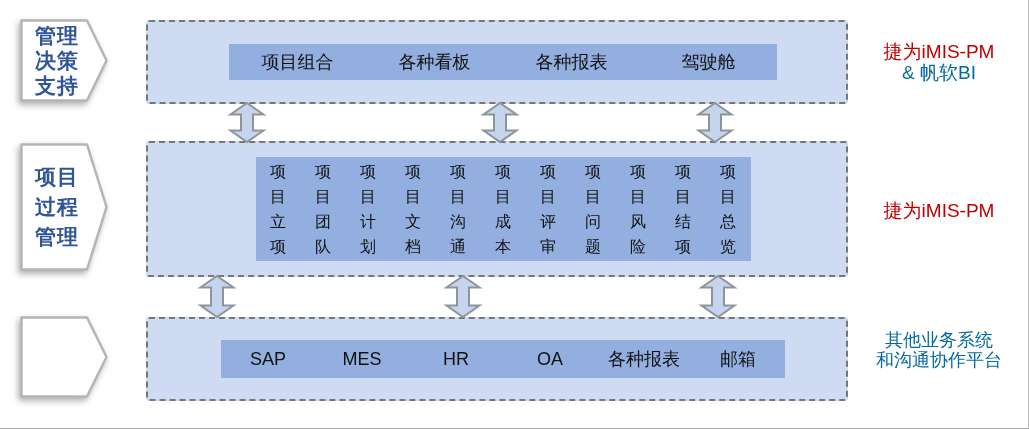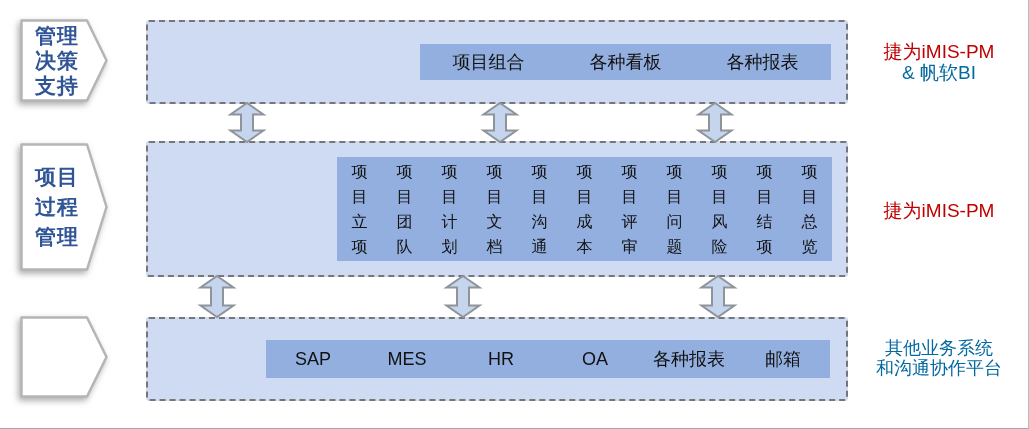--- a/index.html
+++ b/index.html
@@ -18,39 +18,39 @@
     color:var(--label-text);font-weight:bold;font-size:21px;line-height:25px;
     letter-spacing:1px;z-index:2;text-align:center;
   }
   #row-1 .pentagon-text{line-height:30px;}
   
   .layer-box{
     position:absolute;background:var(--container-fill);
     border:2.5px dashed var(--container-border);border-radius:3px;
     box-sizing:border-box;display:flex;align-items:center;
   }
-  .modules{display:flex;justify-content:flex-end;align-items:center;width:100%;margin-left:12px;}
+  .modules{display:flex;justify-content:center;align-items:center;width:100%;margin-left:12px;}
   .module{
     background:var(--box-fill);display:flex;align-items:center;justify-content:center;
     color:#111111;text-align:center;flex:0 0 auto;
   }
   #row-0 .pentagon{left:20px;top:18px;width:88px;height:85px;}
   #row-1 .pentagon{left:20px;top:142px;width:88px;height:130px;}
   #row-2 .pentagon{left:20px;top:315px;width:88px;height:84px;}
   #row-0 .layer-box{left:146px;top:20px;width:702px;height:84px;padding:0 15px;}
   #row-1 .layer-box{left:146px;top:141px;width:702px;height:136px;padding:0 14px;}
   #row-2 .layer-box{left:146px;top:317px;width:702px;height:84px;padding:16px 16px;}
   #row-0 .module{width:137px;height:36px;font-size:18px;}
   #row-1 .module{width:45px;height:104px;font-size:16px;flex-direction:column;line-height:25px;}
   #row-2 .module{width:94px;height:38px;font-size:18px;}
   
   .right-note{position:absolute;left:850px;width:178px;text-align:center;font-weight:normal;}
   #row-0 .right-note{top:41px;font-size:19px;line-height:21px;}
   #row-1 .right-note{top:200px;font-size:19px;line-height:21px;}
-  #row-2 .right-note{top:330px;font-size:18px;line-height:20px;margin-top:8px;}
+  #row-2 .right-note{top:330px;font-size:18px;line-height:20px;}
   .note-red{color:var(--red);}
   .note-black{color:#0369a1;}
   
   .gap-arrow{position:absolute;z-index:5;}
   .gap-arrow svg{display:block;overflow:visible;}
 </style>
 </head>
 <body>
 
 <div class="canvas">
@@ -64,20 +64,21 @@
           <div>管理</div>
           <div>决策</div>
           <div>支持</div>
         </div>
     </div>
     <div class="layer-box">
       <div class="modules">
           <div class="module">项目组合</div>
           <div class="module">各种看板</div>
           <div class="module">各种报表</div>
+          <div class="module">驾驶舱</div>
         </div>
     </div>
     <div class="right-note">
         <div class="note-red">捷为iMIS-PM</div>
         <div class="note-black">&amp; 帆软BI</div>
       </div>
   </div>
 
   <div class="layer" id="row-1">
     <div class="pentagon">

